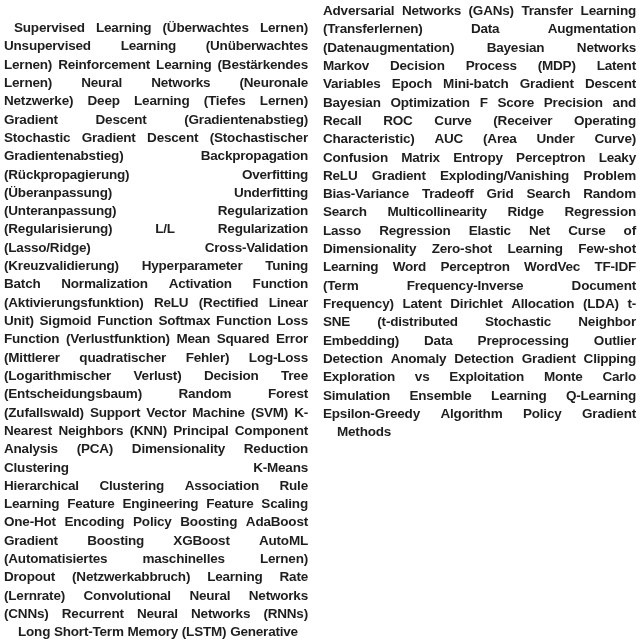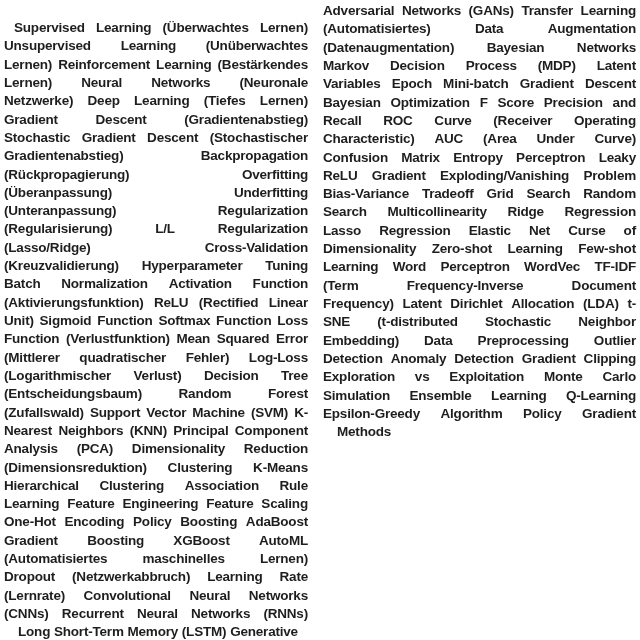--- a/index.html
+++ b/index.html
@@ -182,21 +182,20 @@
         <span class="word">Principal</span>
         <span class="word">Component</span>
       </div>
       <div class="line">
         <span class="word">Analysis</span>
         <span class="word">(PCA)</span>
         <span class="word">Dimensionality</span>
         <span class="word">Reduction</span>
       </div>
       <div class="line">
-        <span class="word">(Dimensionsreduktion)</span>
         <span class="word">Clustering</span>
         <span class="word">K-Means</span>
       </div>
       <div class="line">
         <span class="word">Hierarchical</span>
         <span class="word">Clustering</span>
         <span class="word">Association</span>
         <span class="word">Rule</span>
       </div>
       <div class="line">
@@ -253,21 +252,21 @@
     </div>
   <div class="col col-right">
       <div class="line">
         <span class="word">Adversarial</span>
         <span class="word">Networks</span>
         <span class="word">(GANs)</span>
         <span class="word">Transfer</span>
         <span class="word">Learning</span>
       </div>
       <div class="line">
-        <span class="word">(Automatisiertes)</span>
+        <span class="word">(Transferlernen)</span>
         <span class="word">Data</span>
         <span class="word">Augmentation</span>
       </div>
       <div class="line">
         <span class="word">(Datenaugmentation)</span>
         <span class="word">Bayesian</span>
         <span class="word">Networks</span>
       </div>
       <div class="line">
         <span class="word">Markov</span>

